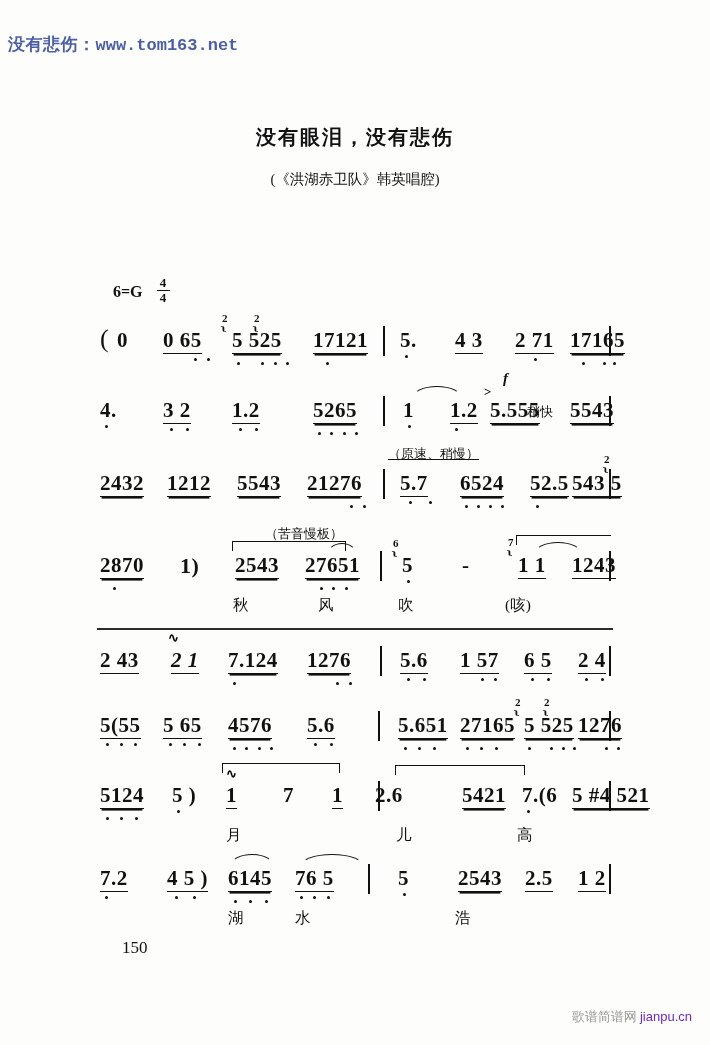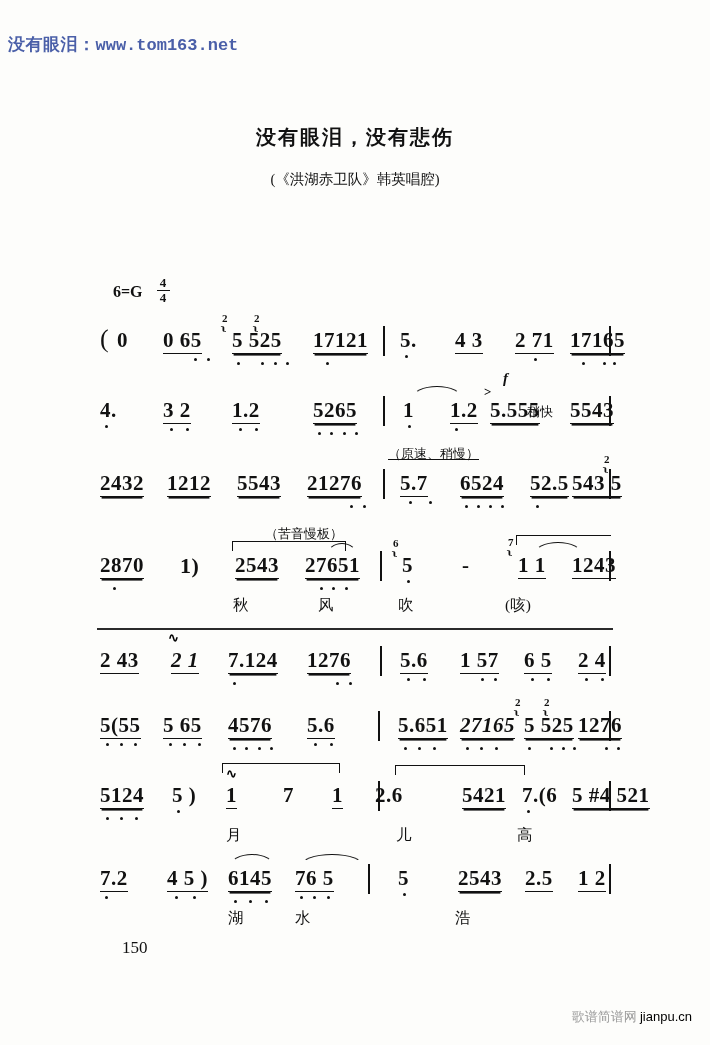--- a/index.html
+++ b/index.html
@@ -17,21 +17,21 @@
     font-size:17px;font-weight:bold;
     color:#4a5fa8;letter-spacing:.5px;
     white-space:nowrap;
   }
   .wm-top .url{font-family:"Liberation Mono", monospace;letter-spacing:0px;}
   
   .wm-bot{
     position:absolute;right:18px;top:1008px;
     font-size:13px;color:#9a9a9a;white-space:nowrap;
   }
-  .wm-bot .jp{color:#000000;font-family:"Liberation Sans",sans-serif;font-size:13px;}
+  .wm-bot .jp{color:#6d28d9;font-family:"Liberation Sans",sans-serif;font-size:13px;}
   
   .title{
     position:absolute;left:0;right:0;top:124px;
     text-align:center;font-size:20px;font-weight:bold;
     letter-spacing:2px;color:#111;
   }
   .subtitle{
     position:absolute;left:0;right:0;top:170px;
     text-align:center;font-size:14.5px;color:#111;letter-spacing:0px;
   }
@@ -105,21 +105,21 @@
   .sep{position:absolute;left:97px;width:516px;height:1.5px;background:#2b2b2b;}
   
   .pageno{position:absolute;left:122px;top:938px;font-size:17px;color:#111;}
   
   .paren{position:absolute;font-size:26px;color:#111;font-family:"Liberation Serif",serif;}
 </style>
 </head>
 <body>
 
 <div class="wm-top">
-  <span>没有眼泪：</span><span class="url">www.tom163.net</span>
+  <span>没有悲伤：</span><span class="url">www.tom163.net</span>
 </div>
 
 <div class="title">没有眼泪，没有悲伤</div>
 <div class="subtitle">(《洪湖赤卫队》韩英唱腔)</div>
 
 <div class="keysig">
   <span>6=G</span>
   <span class="meter">
     <span class="num">4</span>
     <span class="bar"></span>
@@ -488,21 +488,21 @@
 
     <div class="cell" style="left:398px;">
       <span class="ng u2">5.651</span>
       <span class="dots below" style="left:0px;width:44px;margin-top:8px;">
           <span class="dot"></span>
           <span class="dot"></span>
           <span class="dot"></span>
         </span>
     </div>
 
-    <div class="cell" style="left:460px;font-style:italic;">
+    <div class="cell" style="left:460px;">
       <span class="ng u2">27165</span>
       <span class="dots below" style="left:0px;width:44px;margin-top:8px;">
           <span class="dot"></span>
           <span class="dot"></span>
           <span class="dot"></span>
         </span>
     </div>
 
     <div class="cell" style="left:524px;">
       <span class="grace" style="left:-9px;top:-18px;">2<span class="hook">ʅ</span></span>

